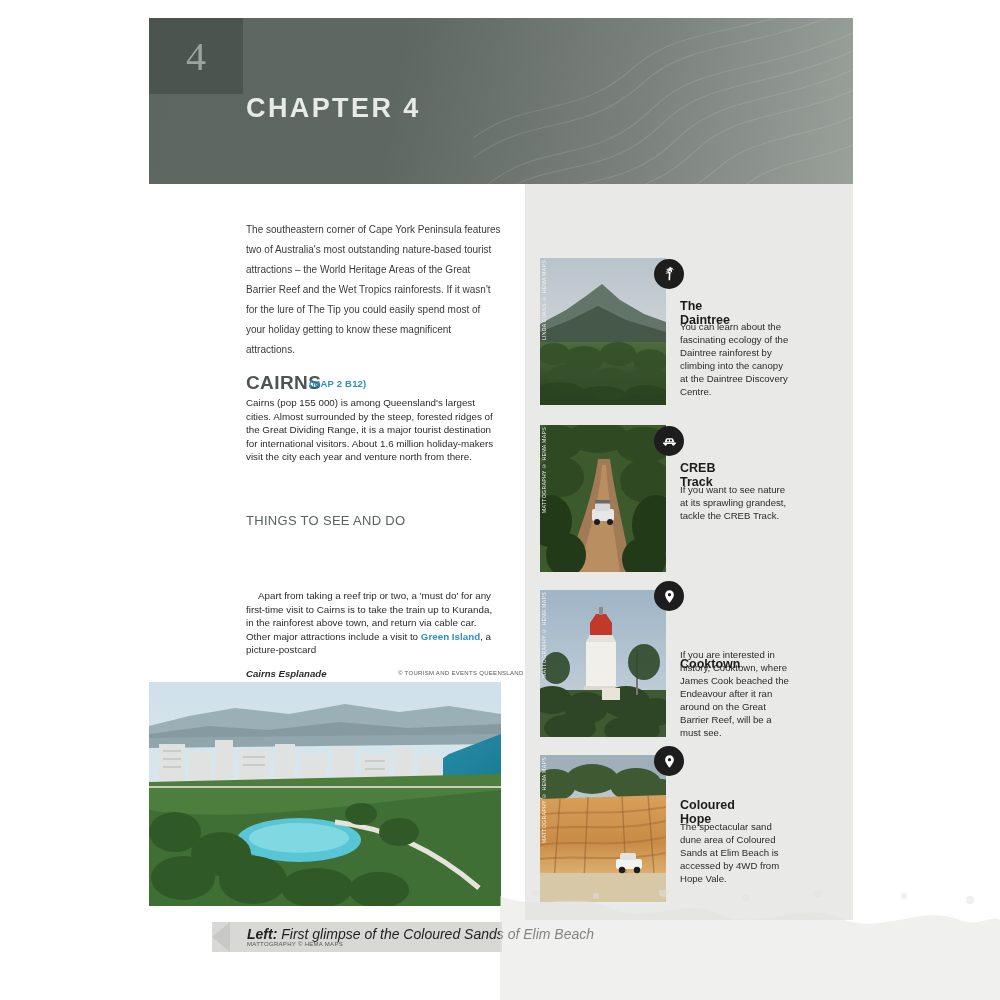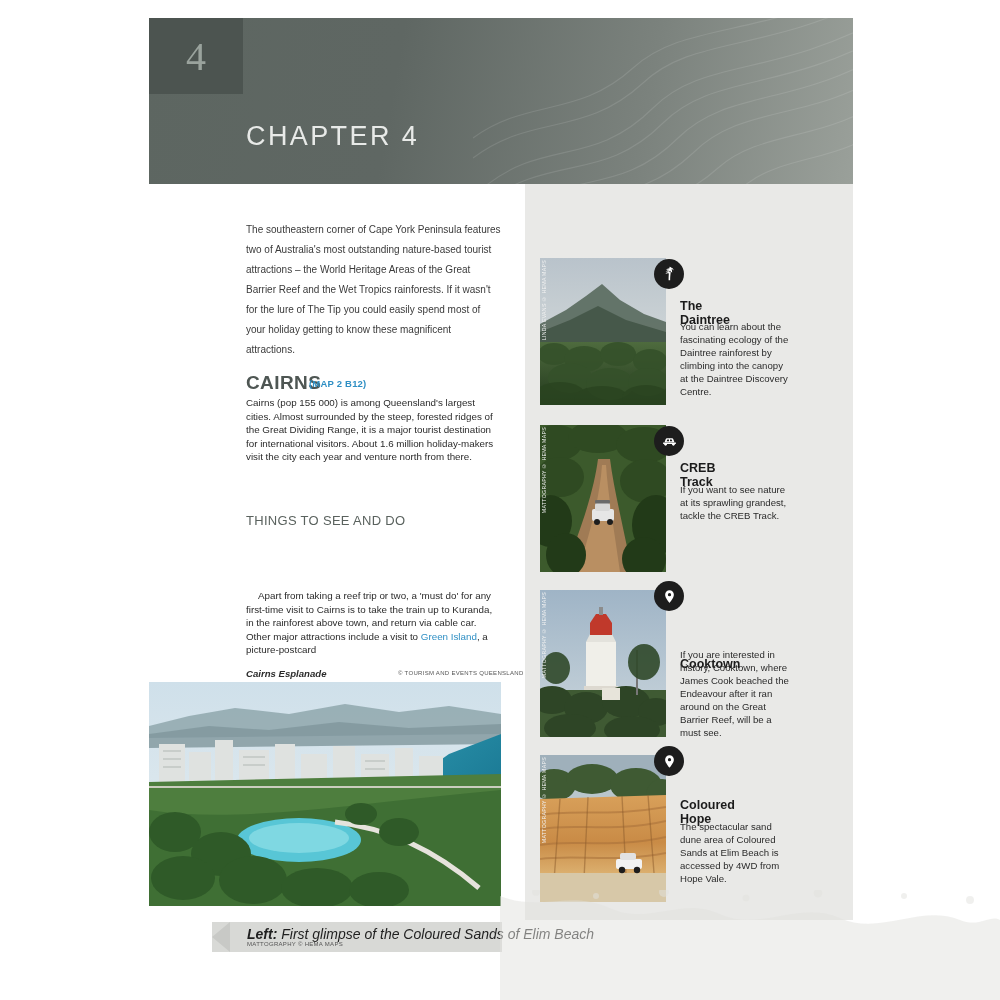--- a/index.html
+++ b/index.html
@@ -46,23 +46,22 @@
     display: flex;
     align-items: center;
     justify-content: center;
   }
   .chapter-label {
     position: absolute;
     left: 246px; top: 93px;
     color: #e8eae8;
     font-size: 27px;
     letter-spacing: 2.4px;
-    font-weight: 400;
+    font-weight: 700;
     font-family: "Liberation Sans", sans-serif;
-    margin-top: 28px;
   }
   .chapter-title {
     position: absolute;
     left: 246px; top: 125px;
     color: #ffffff;
     font-size: 34px;
     font-weight: bold;
     letter-spacing: 0.5px;
   }
 
@@ -184,21 +183,21 @@
     position: absolute;
     left: 246px; top: 589px;
     width: 255px;
     font-size: 9.8px;
     line-height: 13.6px;
     color: #2b2b2b;
     text-indent: 12px;
   }
   b.bold { font-weight: bold; }
   a.link { color: #2f8fc4; text-decoration: none; }
-  .green { color: #2f8fc4; font-weight: normal; }
+  .green { color: #2f8fc4; font-weight: bold; }
 
   
   .photo-caption {
     position: absolute;
     left: 246px; top: 668px;
     font-size: 9.6px;
     font-weight: bold;
     font-style: italic;
     color: #2b2b2b;
   }

